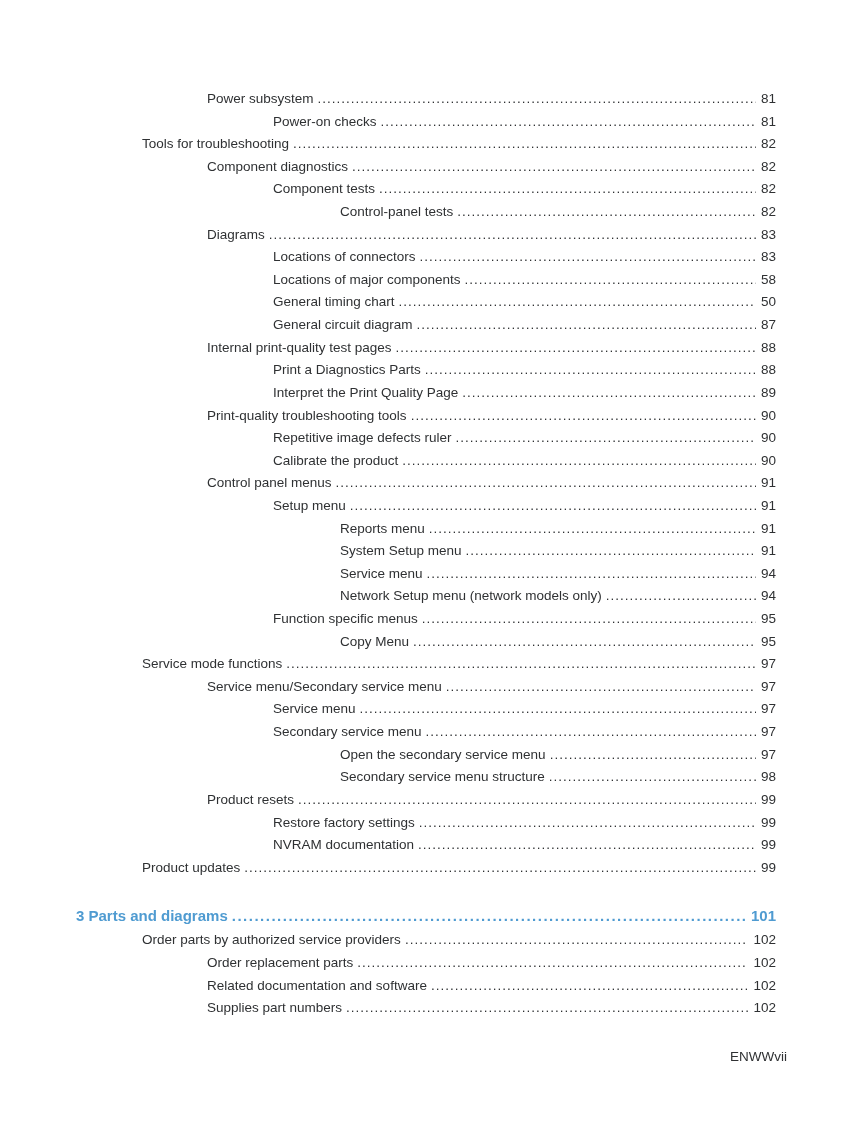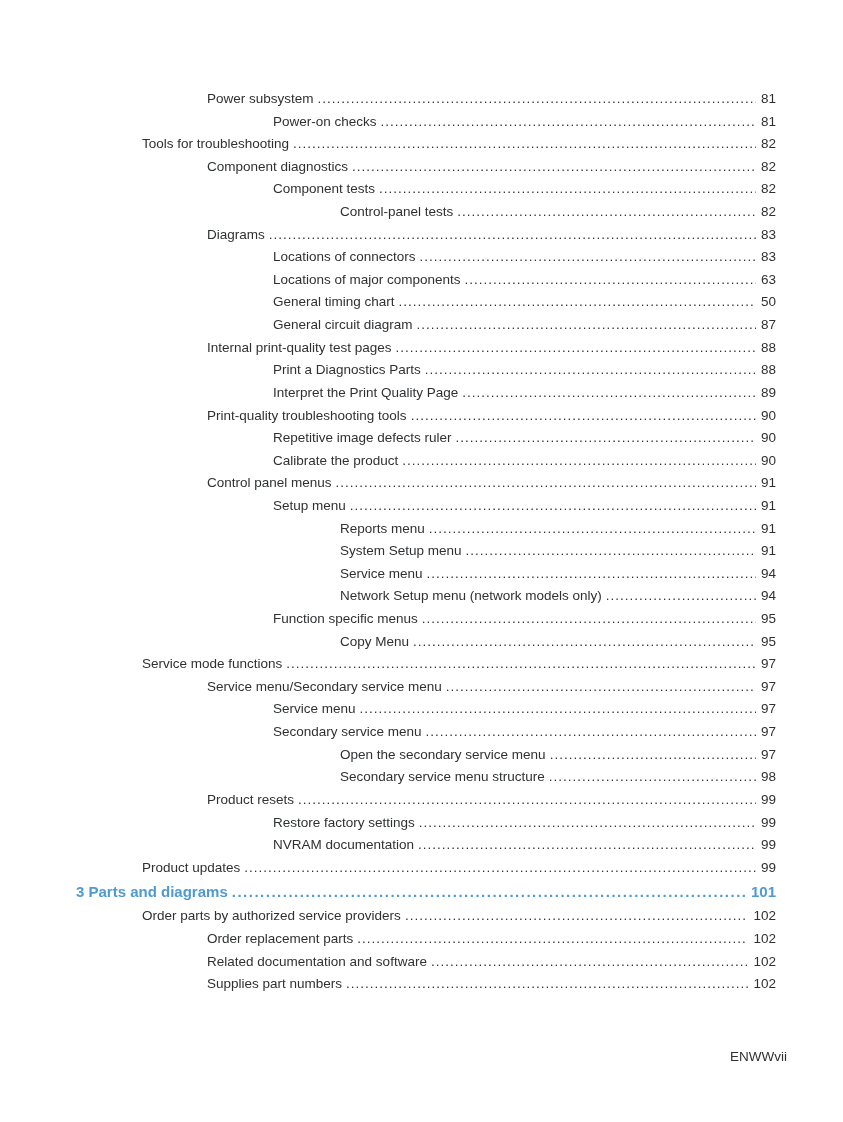--- a/index.html
+++ b/index.html
@@ -29,20 +29,21 @@
     font-size: 13.5px;
     line-height: 22.62px;
     white-space: nowrap;
   }
   .toc-row.lvl-0 { padding-left: 0; }
   .toc-row.lvl-1 { padding-left: 66px; }
   .toc-row.lvl-2 { padding-left: 131px; align-items: flex-end; }
   .toc-row.lvl-3 { padding-left: 197px; }
   .toc-row.lvl-4 { padding-left: 264px; }
   .toc-row.chapter {
+    margin-top: 24px;
     height: 26px;
     line-height: 26px;
     font-size: 15px;
     font-weight: bold;
     color: var(--chapter-blue, #4f9bd1);
   }
   .toc-label {
     flex: 0 0 auto;
   }
   .toc-dots {
@@ -114,21 +115,21 @@
         <span class="toc-page">83</span>
       </div>
       <div class="toc-row lvl-3">
         <span class="toc-label">Locations of connectors</span>
         <span class="toc-dots">............................................................................................................................................................................................................................................................................................................</span>
         <span class="toc-page">83</span>
       </div>
       <div class="toc-row lvl-3">
         <span class="toc-label">Locations of major components</span>
         <span class="toc-dots">............................................................................................................................................................................................................................................................................................................</span>
-        <span class="toc-page">63</span>
+        <span class="toc-page">58</span>
       </div>
       <div class="toc-row lvl-3">
         <span class="toc-label">General timing chart</span>
         <span class="toc-dots">............................................................................................................................................................................................................................................................................................................</span>
         <span class="toc-page">50</span>
       </div>
       <div class="toc-row lvl-3">
         <span class="toc-label">General circuit diagram</span>
         <span class="toc-dots">............................................................................................................................................................................................................................................................................................................</span>
         <span class="toc-page">87</span>

